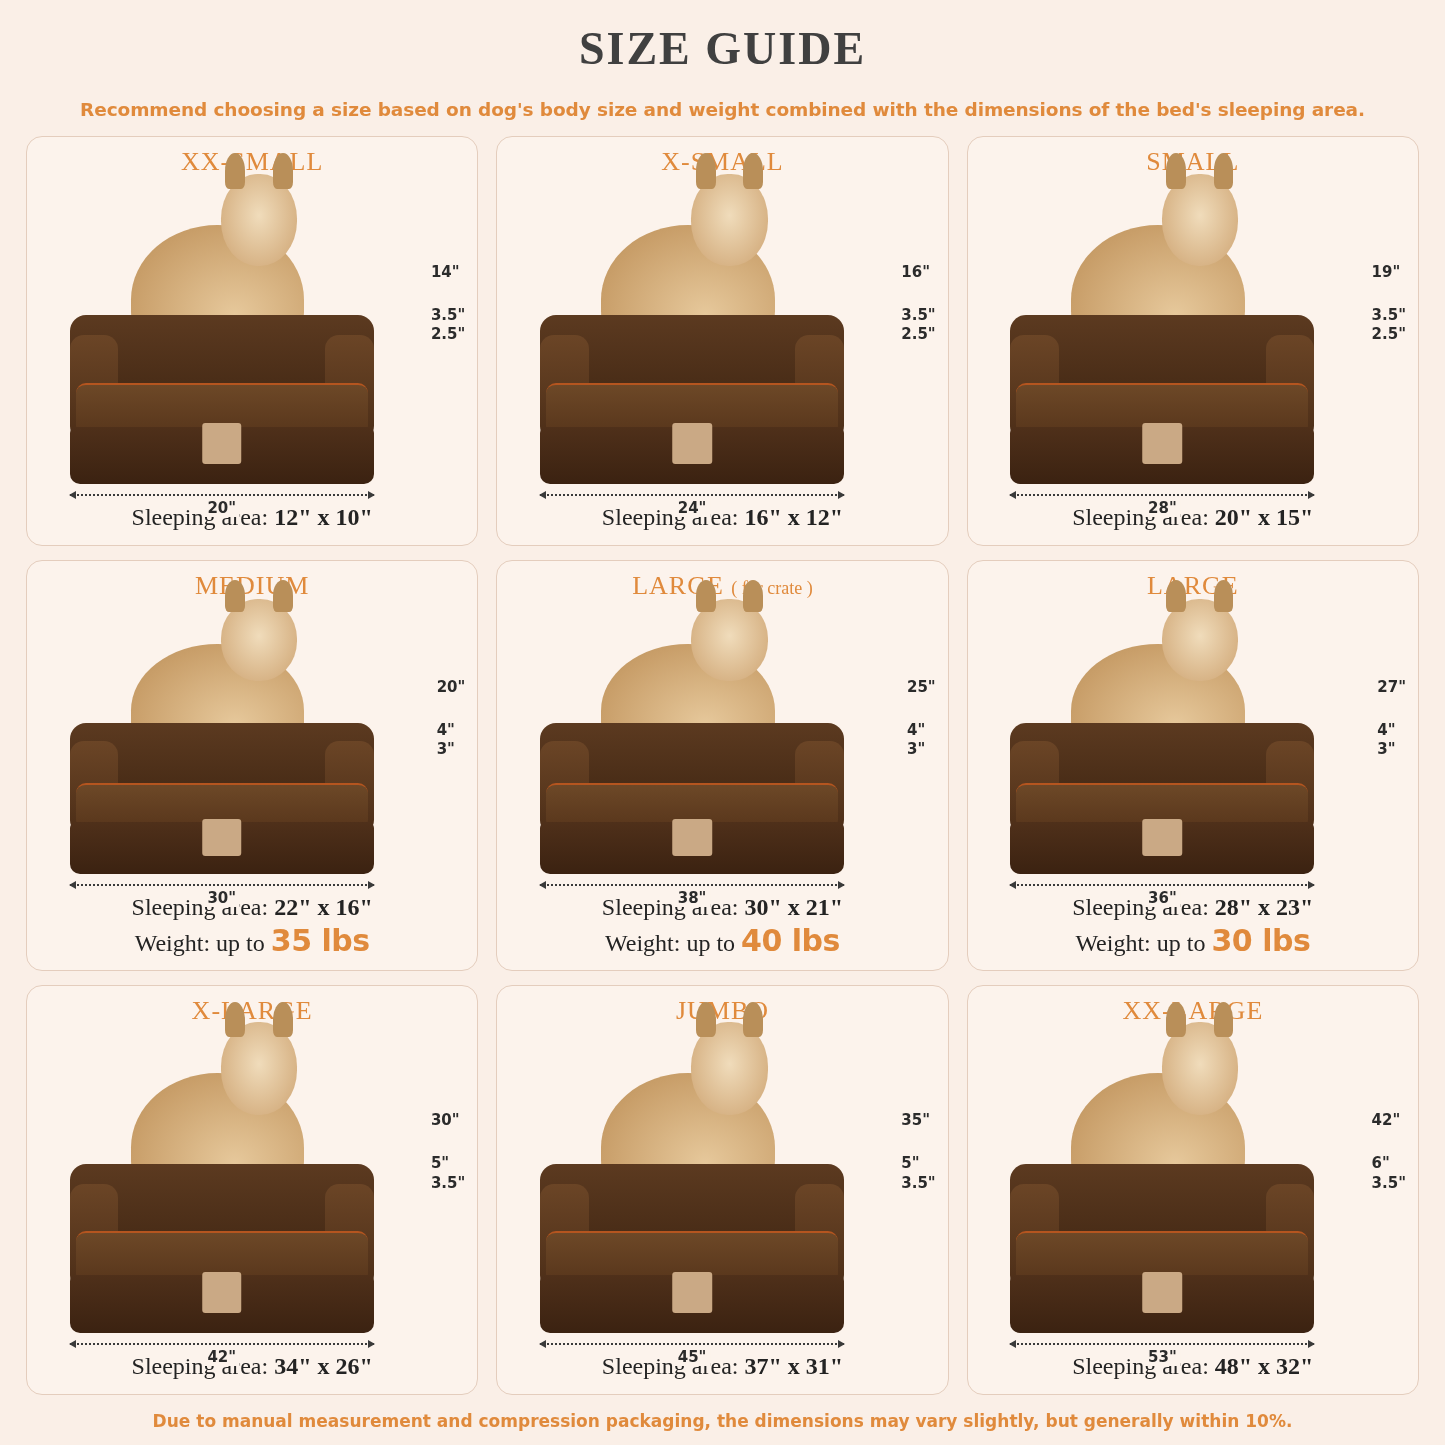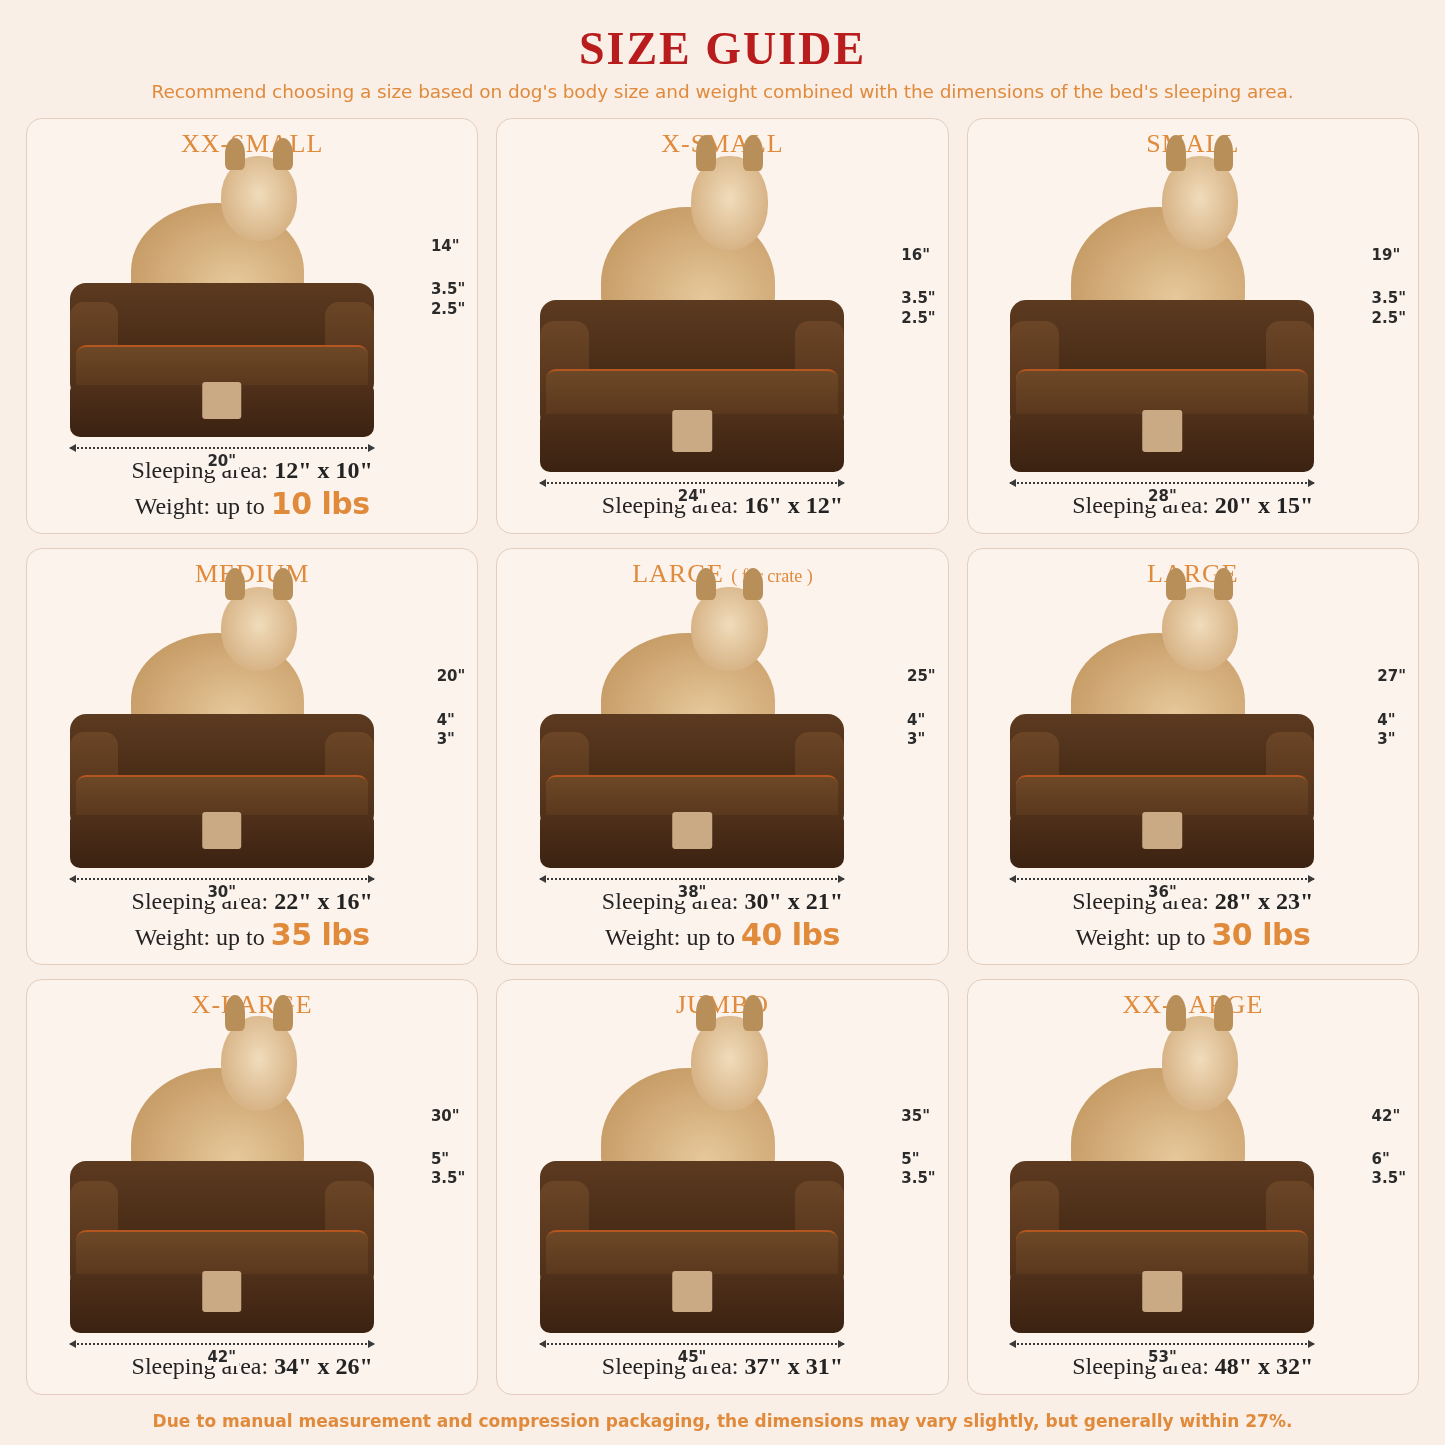--- a/index.html
+++ b/index.html
@@ -21,30 +21,30 @@
     padding: 10px 26px 0 26px;
     display: flex;
     flex-direction: column;
   }
   .title {
     text-align: center;
     font-family: "Liberation Serif", serif;
     font-size: 46px;
     font-weight: bold;
     letter-spacing: 2px;
-    color: #b91c1c;
+    color: #404040;
     margin: 12px 0 4px 0;
   }
   .subtitle {
     text-align: center;
     font-family: "DejaVu Sans", sans-serif;
     font-size: 18.5px;
-    font-weight: normal;
+    font-weight: bold;
     color: #e08a3c;
-    margin: 2px 0 16px 0;
+    margin: 20px 0 16px 0;
     letter-spacing: -0.1px;
   }
   .grid {
     display: grid;
     grid-template-columns: repeat(3, 1fr);
     grid-template-rows: repeat(3, 1fr);
     gap: 14px 18px;
     flex: 1 1 auto;
   }
   .card {
@@ -276,23 +276,20 @@
       <div class="dotline">
         <span class="cap-l"></span>
         <span class="cap-r"></span>
         <span class="w">20"</span>
       </div>
     </div>
     <div class="specs">
       <div class="sleep">
         <span>Sleeping area: </span><b>12" x 10"</b>
       </div>
-      <div class="weight">
-        <span>Weight:  up to </span><span class="big">10</span><span class="big"> lbs</span>
-      </div>
     </div>
   </div>
       <div class="card">
     <div class="card-title">
       <span>X-SMALL</span>
       <span class="sub"></span>
     </div>
     <div class="illus">
       <div class="animal">
         <div class="head">
@@ -588,14 +585,14 @@
       </div>
     </div>
     <div class="specs">
       <div class="sleep">
         <span>Sleeping area: </span><b>48" x 32"</b>
       </div>
     </div>
   </div>
     </div>
 
-  <div class="footer">Due to manual measurement and compression packaging, the dimensions may vary slightly, but generally within 27%.</div>
+  <div class="footer">Due to manual measurement and compression packaging, the dimensions may vary slightly, but generally within 10%.</div>
 </div>
 
 </body></html>

